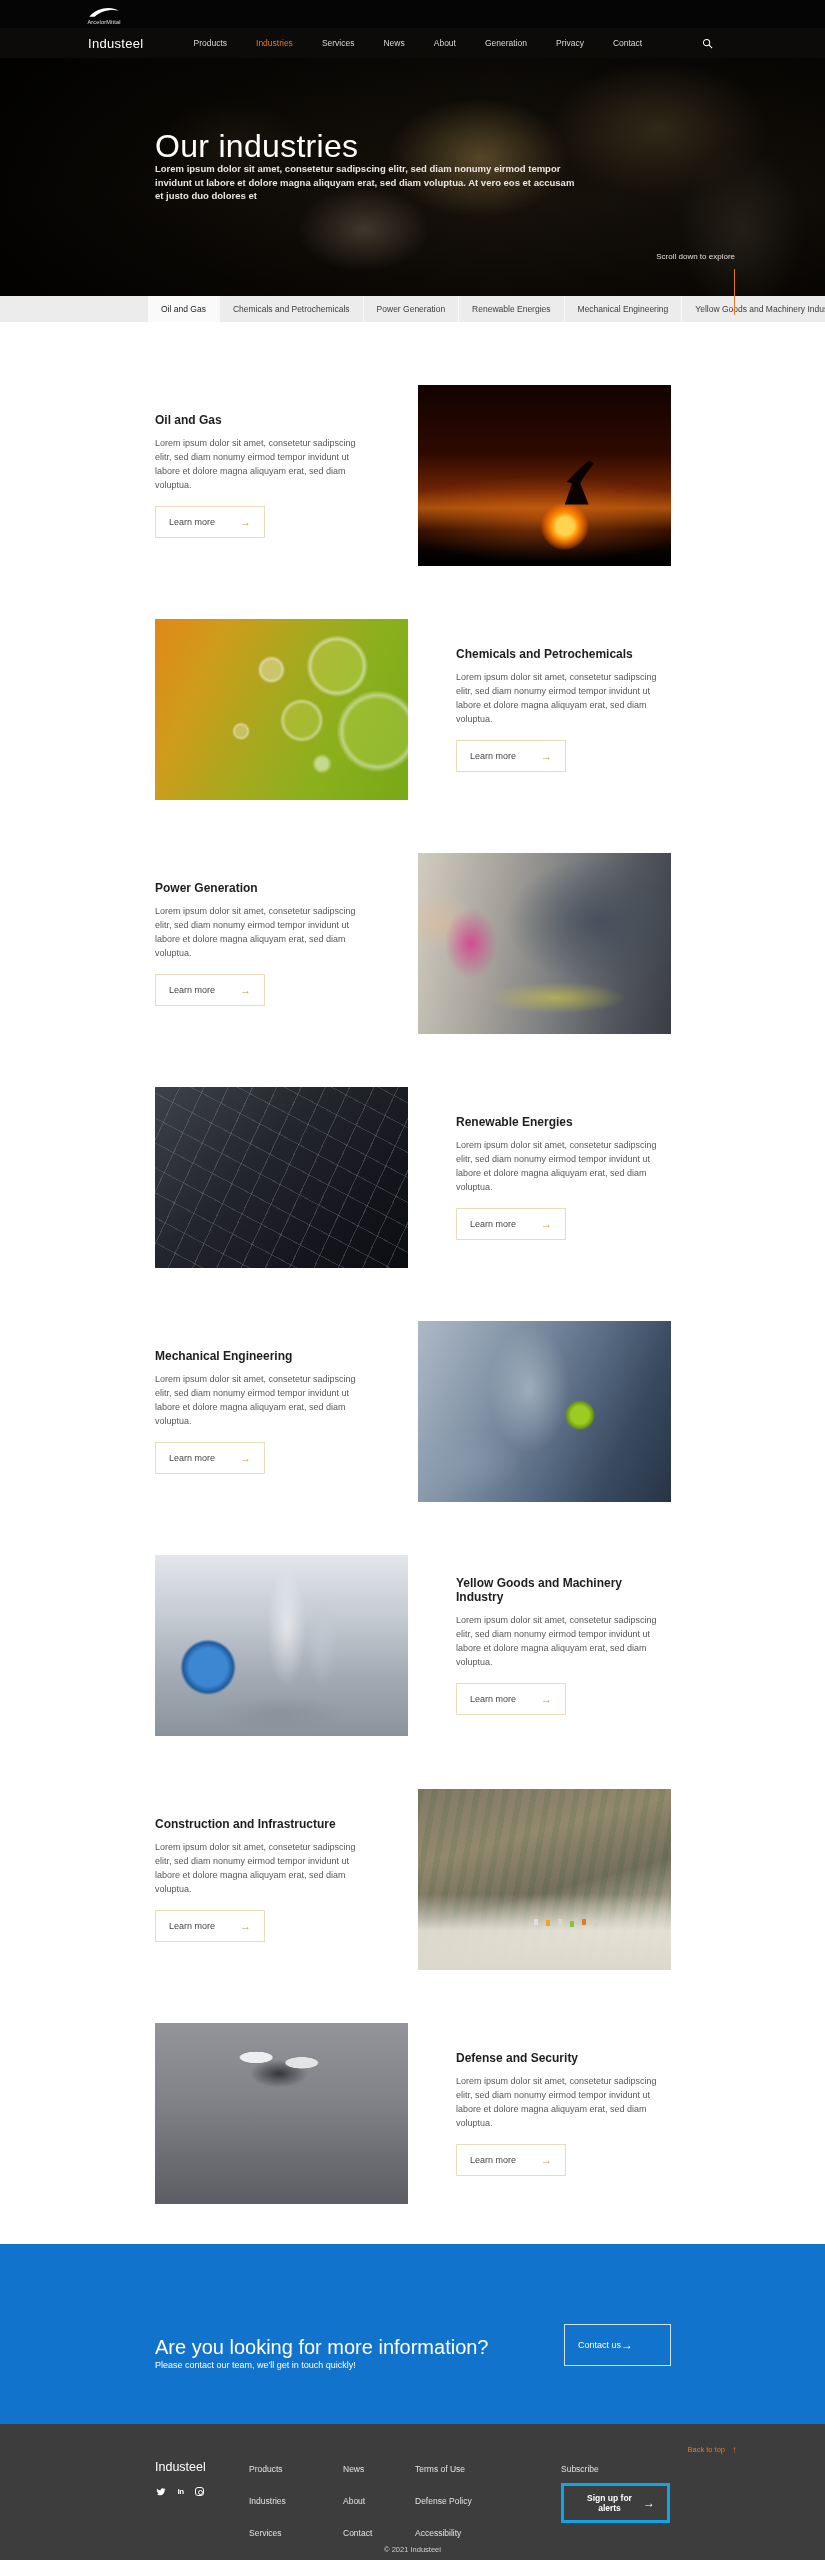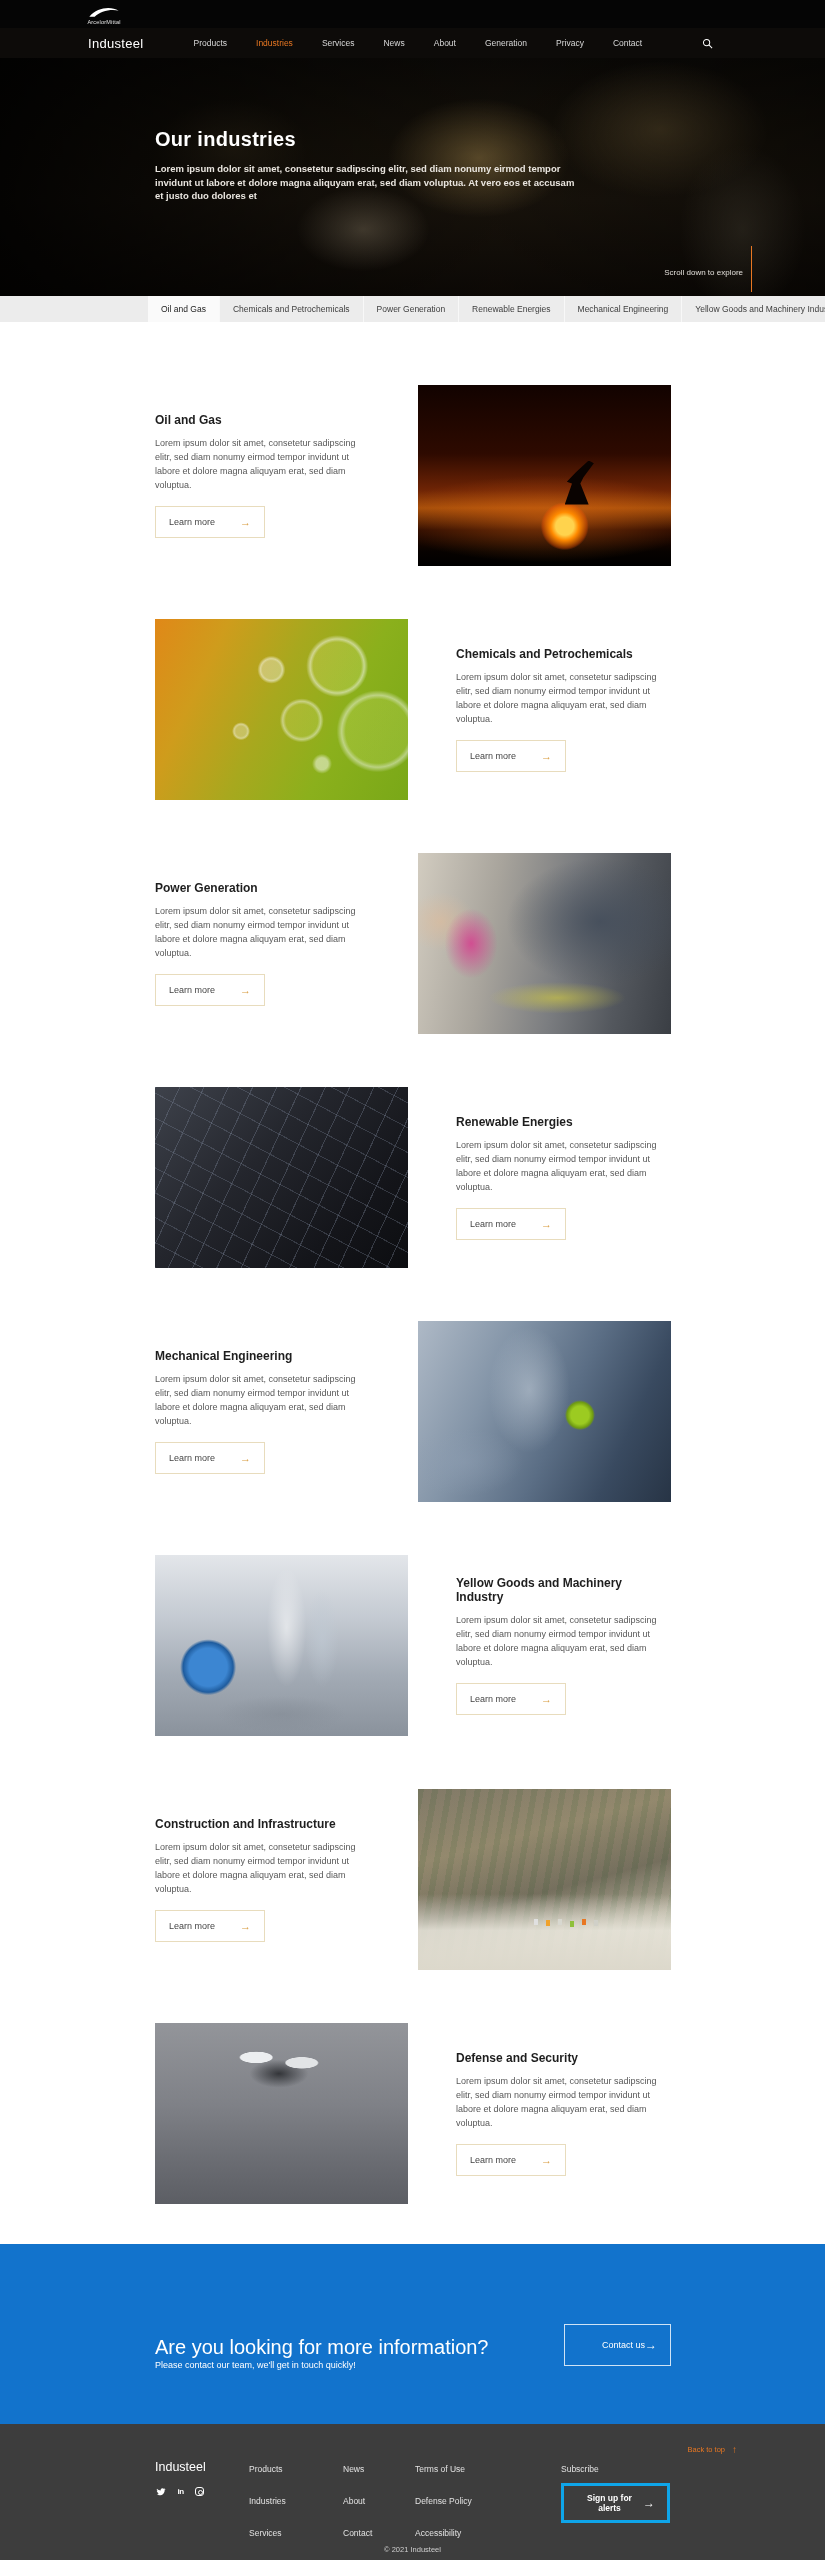--- a/index.html
+++ b/index.html
@@ -25,23 +25,23 @@
   .hero{height:238px;position:relative;
     background:
       linear-gradient(90deg,rgba(0,0,0,.85) 0%,rgba(0,0,0,.35) 38%,rgba(0,0,0,.15) 60%,rgba(0,0,0,.45) 100%),
       radial-gradient(ellipse 130px 85px at 58% 42%,rgba(168,138,78,.55),transparent 70%),
       radial-gradient(ellipse 95px 60px at 44% 72%,rgba(196,178,146,.38),transparent 70%),
       radial-gradient(ellipse 150px 95px at 80% 30%,rgba(128,106,64,.45),transparent 72%),
       radial-gradient(ellipse 90px 120px at 90% 72%,rgba(96,88,70,.45),transparent 70%),
       radial-gradient(ellipse 110px 70px at 28% 38%,rgba(92,76,46,.35),transparent 70%),
       linear-gradient(180deg,#0c0a07 0%,#17120a 35%,#1b150d 60%,#0e0a06 100%);
   }
-  .hero h1{position:absolute;left:155px;top:70px;font-size:20px;font-weight:700;color:#fff;letter-spacing:.3px;}
+  .hero h1{position:absolute;left:155px;top:70px;font-size:32px;font-weight:400;color:#fff;letter-spacing:.3px;}
   .hero p{position:absolute;left:155px;top:104px;width:430px;font-size:9.5px;line-height:13.5px;color:#e9e5df;font-weight:bold;}
-  .scroll-hint{position:absolute;right:73px;top:188px;display:flex;align-items:center;gap:8px;cursor:pointer;}
+  .scroll-hint{position:absolute;right:90px;top:188px;display:flex;align-items:flex-end;gap:8px;cursor:pointer;flex-direction:column;}
   .scroll-hint span.lbl{font-size:8px;color:#e0ddd8;margin-top:6px;}
   .scroll-line{width:1px;height:46px;background:var(--accent,#e87722);display:block;}
 
   
   .tabbar{height:26px;background:#ececec;display:flex;padding-left:148px;white-space:nowrap;overflow:hidden;}
   .tab{font-size:8.5px;color:#3d3d3d;line-height:26px;padding:0 13px;border-right:1px solid #f8f8f8;cursor:pointer;flex:0 0 auto;}
   .tab.active{background:#fafafa;color:#1c1c1c;}
 
   
   .sections{background:#fff;padding-top:36px;}
@@ -101,21 +101,21 @@
     radial-gradient(ellipse 26px 9px at 40% 19%,#eceef0 0 60%,transparent 66%),
     radial-gradient(ellipse 26px 9px at 58% 22%,#e2e4e6 0 60%,transparent 66%),
     radial-gradient(ellipse 42px 20px at 49% 28%,rgba(42,44,48,.9),transparent 70%),
     linear-gradient(180deg,#93959a 0%,#7f8187 45%,#6b6d73 75%,#5c5e64 100%);}
 
   
   .cta{height:180px;margin-top:14px;background:var(--blue,#1273cc);position:relative;color:#fff;}
   .cta h2{position:absolute;left:155px;top:92px;font-size:20px;font-weight:400;}
   .cta p{position:absolute;left:155px;top:116px;font-size:9px;}
   .cta-btn{position:absolute;right:154px;top:80px;width:107px;height:42px;background:transparent;
-    border:1px solid rgba(255,255,255,.8);color:#fff;display:flex;align-items:center;justify-content:flex-end;
+    border:1px solid rgba(255,255,255,.8);color:#fff;display:flex;align-items:center;justify-content:flex-start;
     padding:0 13px;cursor:pointer;font-family:"Liberation Sans",sans-serif;font-size:9px;}
   .cta-btn .arr{font-size:12px;}
 
   
   footer{height:136px;background:var(--footer,#3d3d3d);position:relative;color:#e6e6e6;}
   .back-top{position:absolute;right:88px;top:20px;display:flex;gap:7px;align-items:center;cursor:pointer;
     color:var(--accent,#e87722);font-size:7.5px;}
   .back-top .up{font-size:10px;}
   .f-brand{position:absolute;left:155px;top:36px;font-size:12.5px;color:#fff;cursor:pointer;}
   .socials{position:absolute;left:155px;top:62px;display:flex;gap:9px;align-items:center;}

